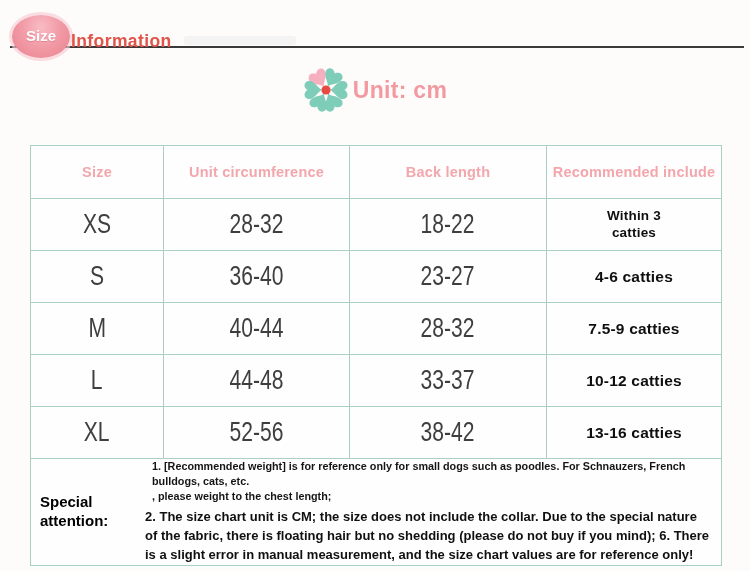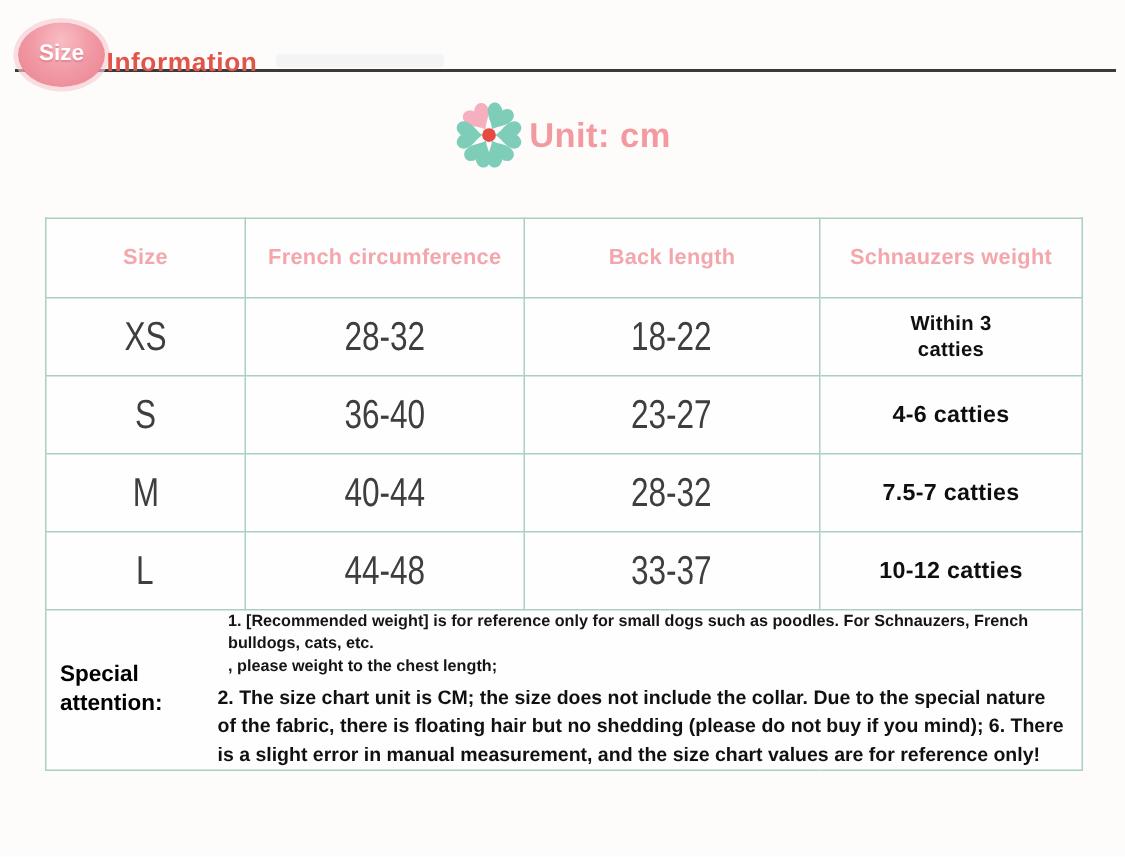--- a/index.html
+++ b/index.html
@@ -190,23 +190,23 @@
   <table class="size-table">
     <colgroup>
       <col style="width:133px">
         <col style="width:186px">
         <col style="width:197px">
         <col style="width:175px">
     </colgroup>
     <thead>
       <tr>
         <th>Size</th>
-        <th>French circumference</th>
+        <th>Unit circumference</th>
         <th>Back length</th>
-        <th>Schnauzers weight</th>
+        <th>Recommended include</th>
       </tr>
     </thead>
     <tbody>
       <tr>
         <td><span class="num">XS</span></td>
         <td><span class="num">28-32</span></td>
         <td><span class="num">18-22</span></td>
         <td class="weight small">
           <span>Within 3</span>
           <span>catties</span>
@@ -218,29 +218,37 @@
         <td><span class="num">23-27</span></td>
         <td class="weight">
           <span>4-6 catties</span>
         </td>
       </tr>
       <tr>
         <td><span class="num">M</span></td>
         <td><span class="num">40-44</span></td>
         <td><span class="num">28-32</span></td>
         <td class="weight">
-          <span>7.5-7 catties</span>
+          <span>7.5-9 catties</span>
         </td>
       </tr>
       <tr>
         <td><span class="num">L</span></td>
         <td><span class="num">44-48</span></td>
         <td><span class="num">33-37</span></td>
         <td class="weight">
           <span>10-12 catties</span>
+        </td>
+      </tr>
+      <tr>
+        <td><span class="num">XL</span></td>
+        <td><span class="num">52-56</span></td>
+        <td><span class="num">38-42</span></td>
+        <td class="weight">
+          <span>13-16 catties</span>
         </td>
       </tr>
     </tbody>
     <tfoot>
       <tr>
         <td colspan="4" class="notes-cell">
           <div class="notes-wrap">
             <div class="notes-label">Special attention:</div>
             <div class="notes-body">
               <div class="note1">

